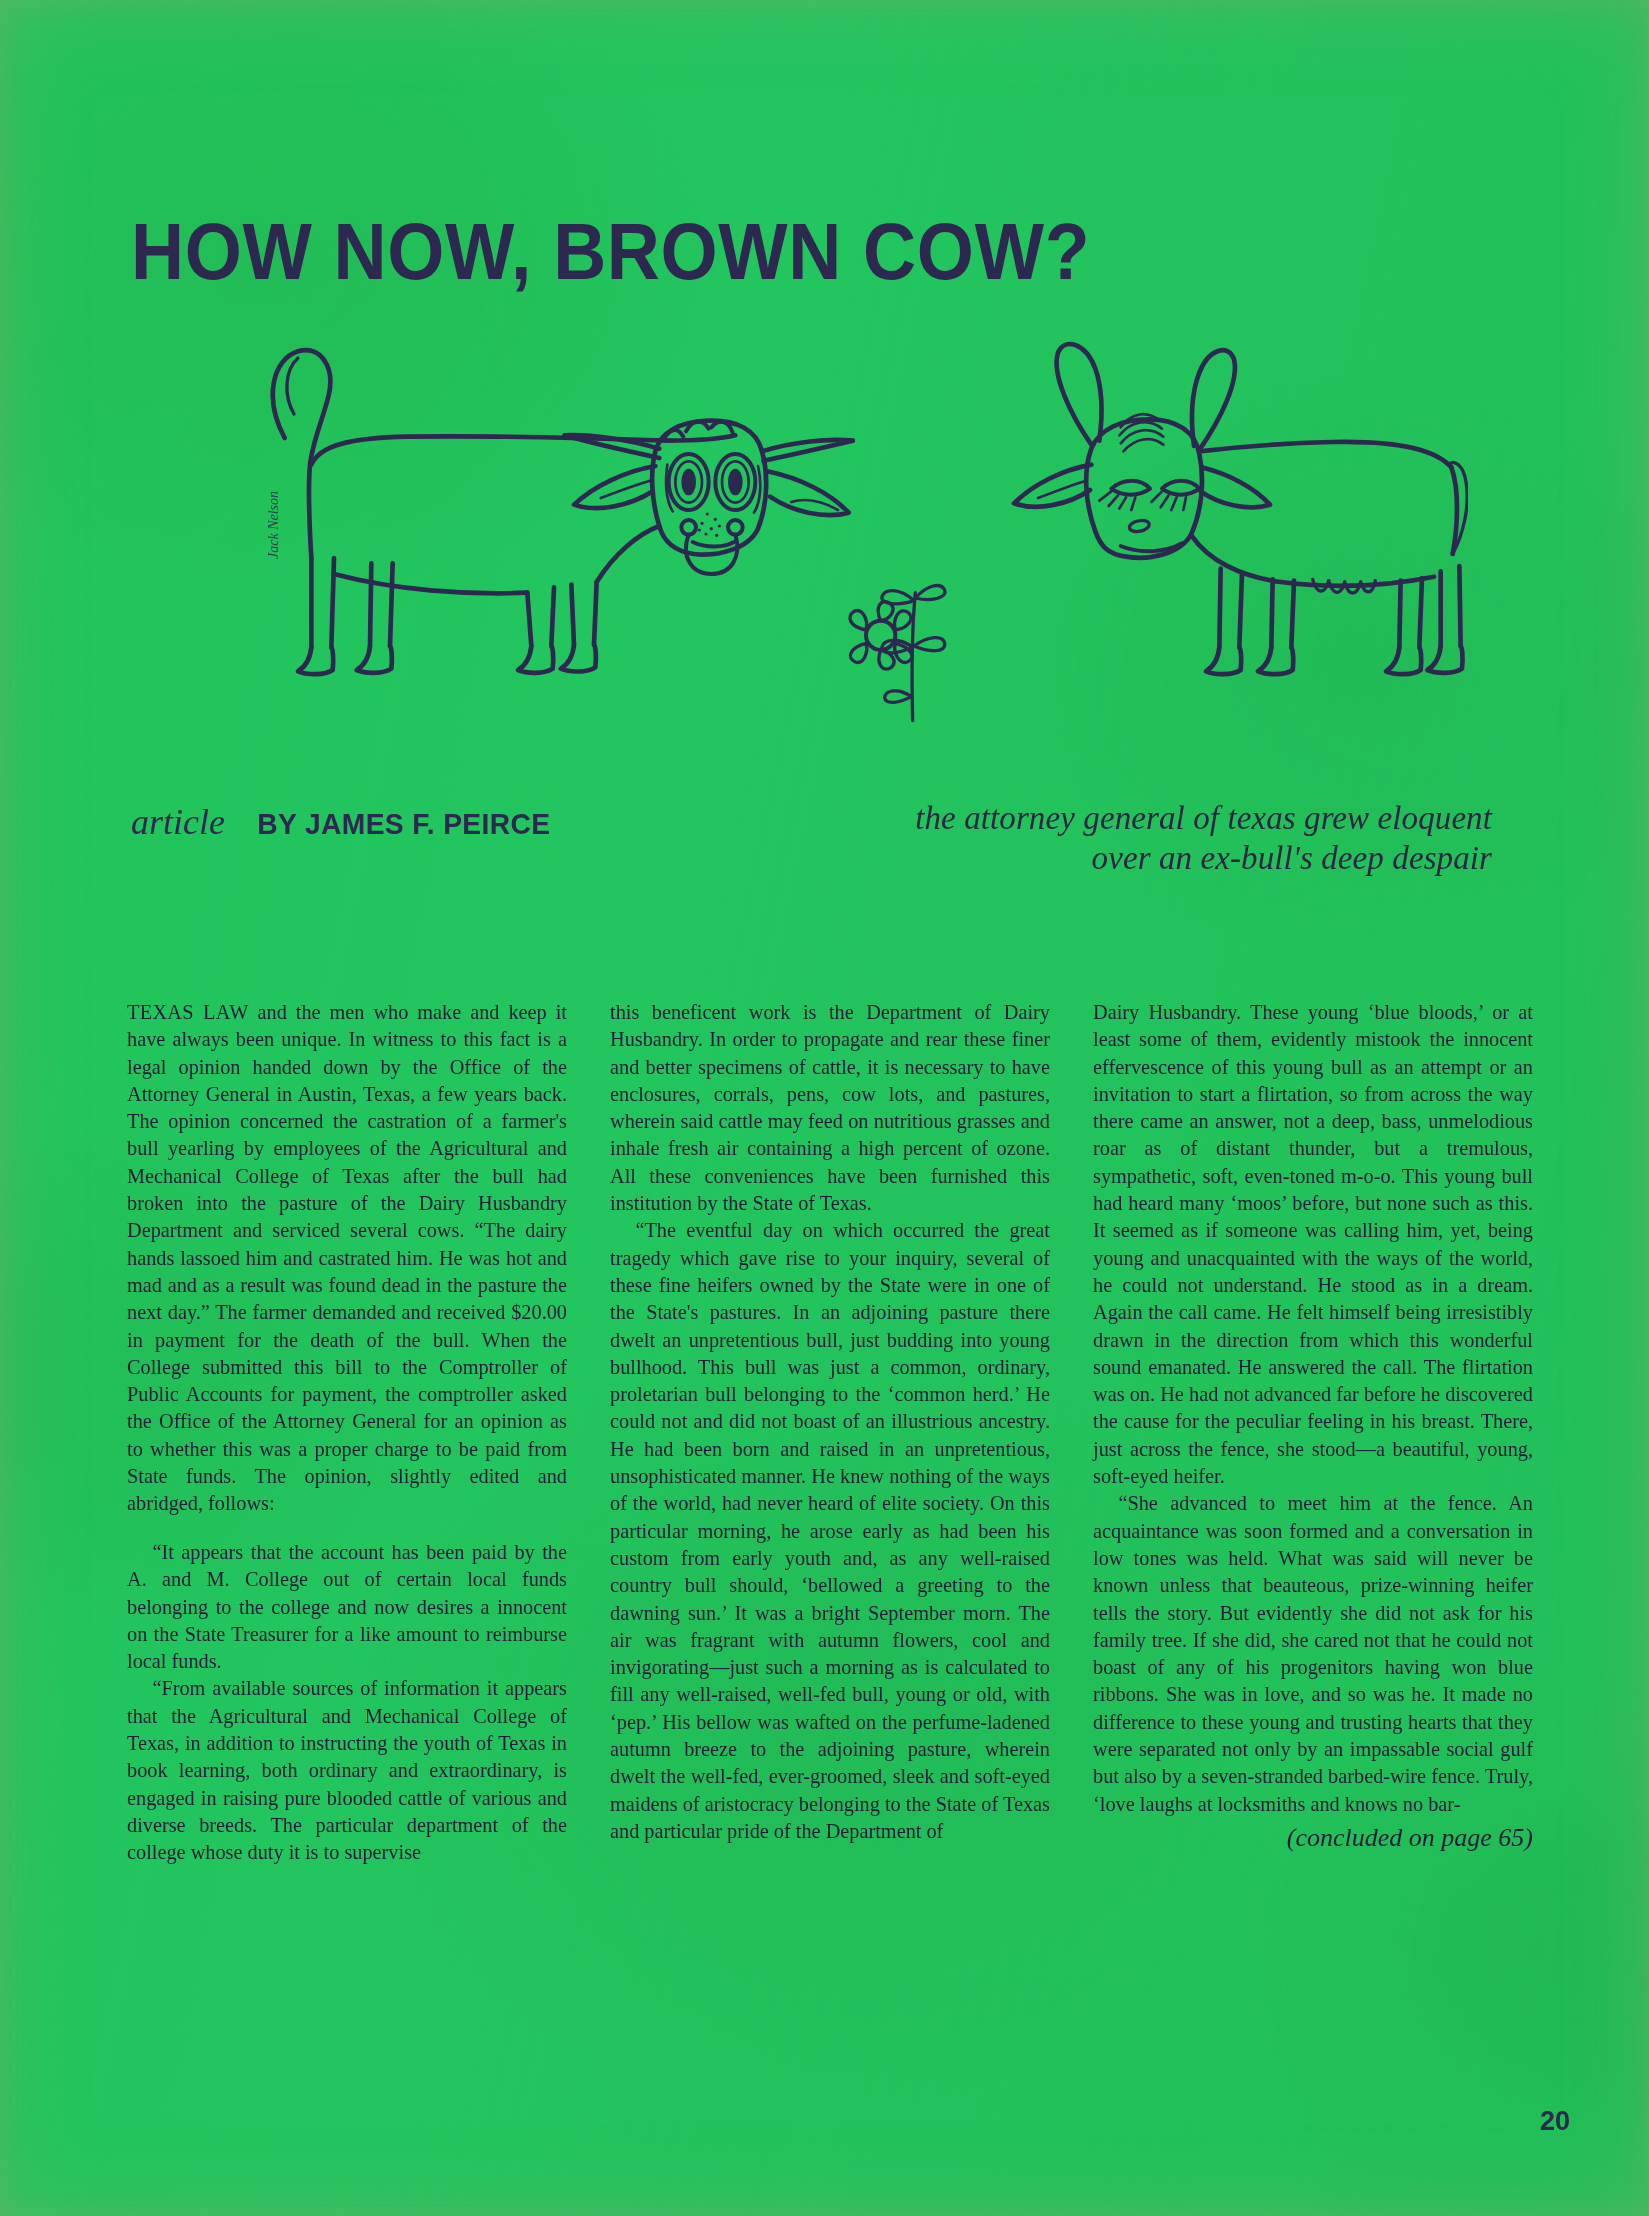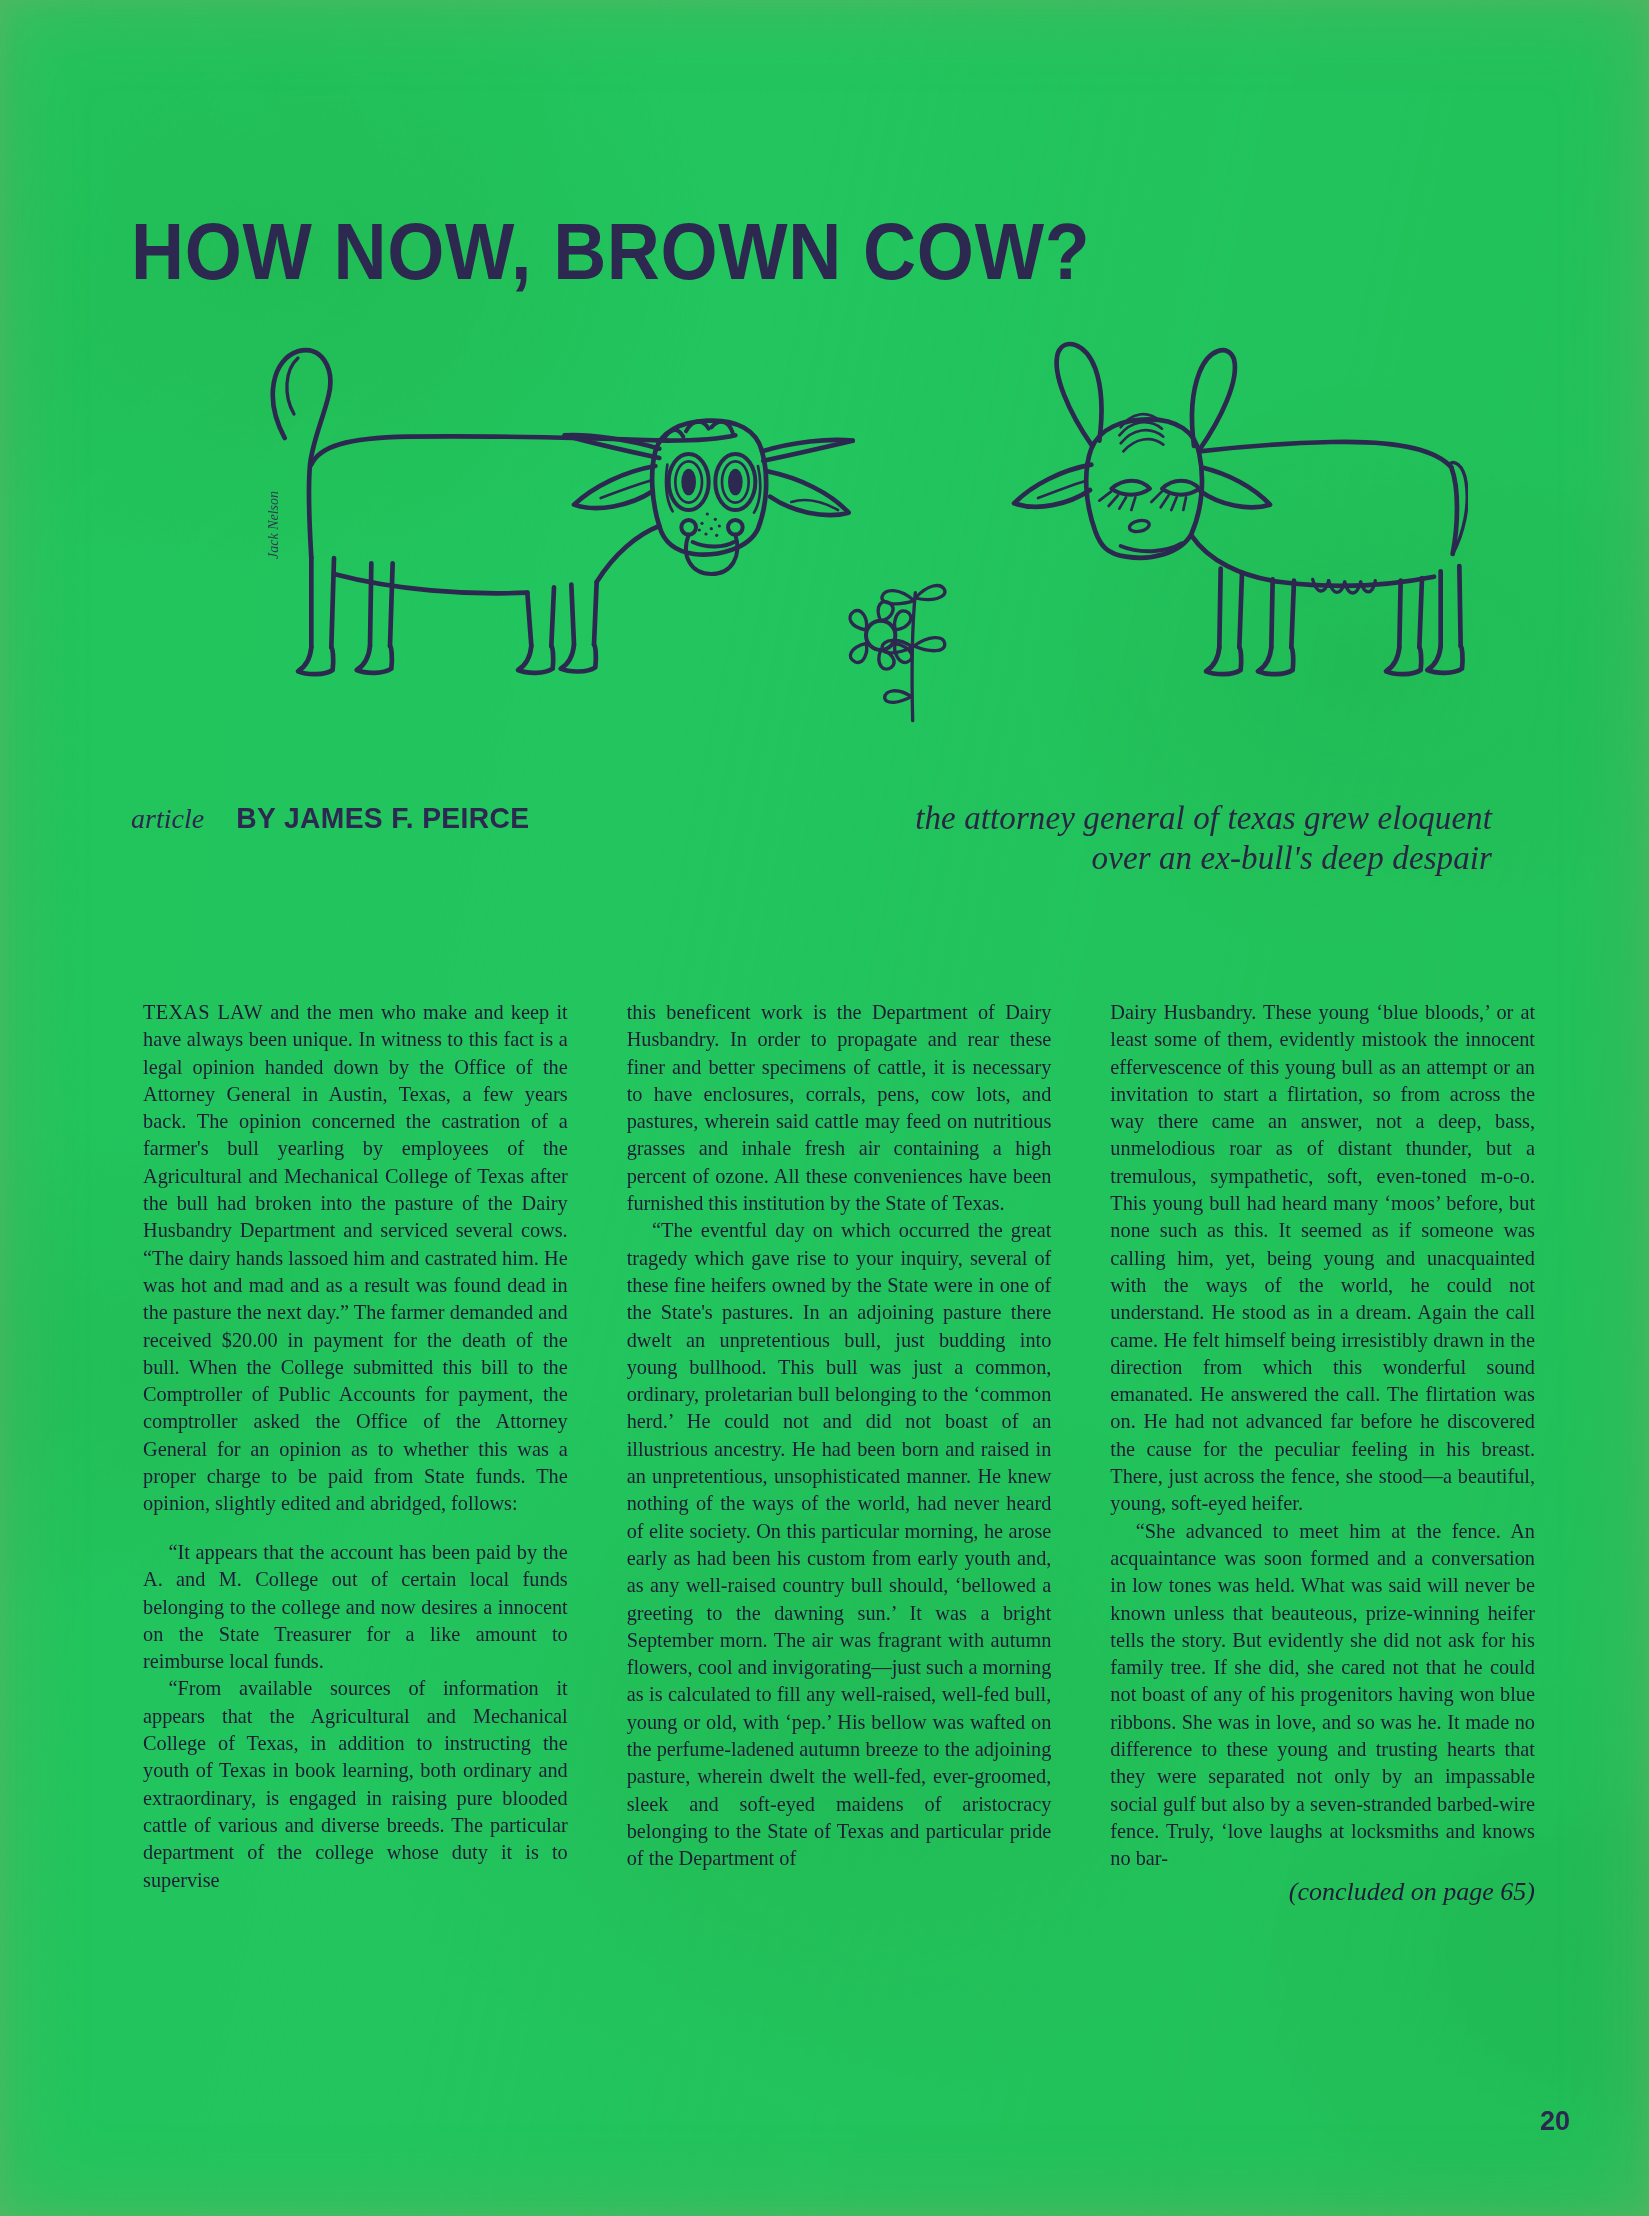--- a/index.html
+++ b/index.html
@@ -88,21 +88,21 @@
     position: absolute;
     left: 131px;
     top: 801px;
     display: flex;
     align-items: baseline;
     gap: 23px;
   }
   .byline-article {
     font-family: "Liberation Serif", "DejaVu Serif", serif;
     font-style: italic;
-    font-size: 28px;
+    font-size: 36px;
     color: #2d2850;
   }
   .byline-author {
     font-family: "Liberation Sans", "DejaVu Sans", sans-serif;
     font-weight: 700;
     font-size: 30px;
     letter-spacing: 0.4px;
     color: #2d2850;
     transform: scaleX(0.94);
     transform-origin: left baseline;
@@ -134,21 +134,20 @@
     display: flex;
     gap: 43px;
   }
   .col {
     width: 440px;
     font-size: 20.3px;
     line-height: 1.345;
     text-align: justify;
     color: #201c38;
     hyphens: none;
-    margin-left: 16px;
   }
   .col p {
     margin: 0;
     text-indent: 1.25em;
   }
   .col p.flush { text-indent: 0; }
   .col p.gap-before { margin-top: 1.05em; }
 
   .smallcaps {
     font-variant: small-caps;

